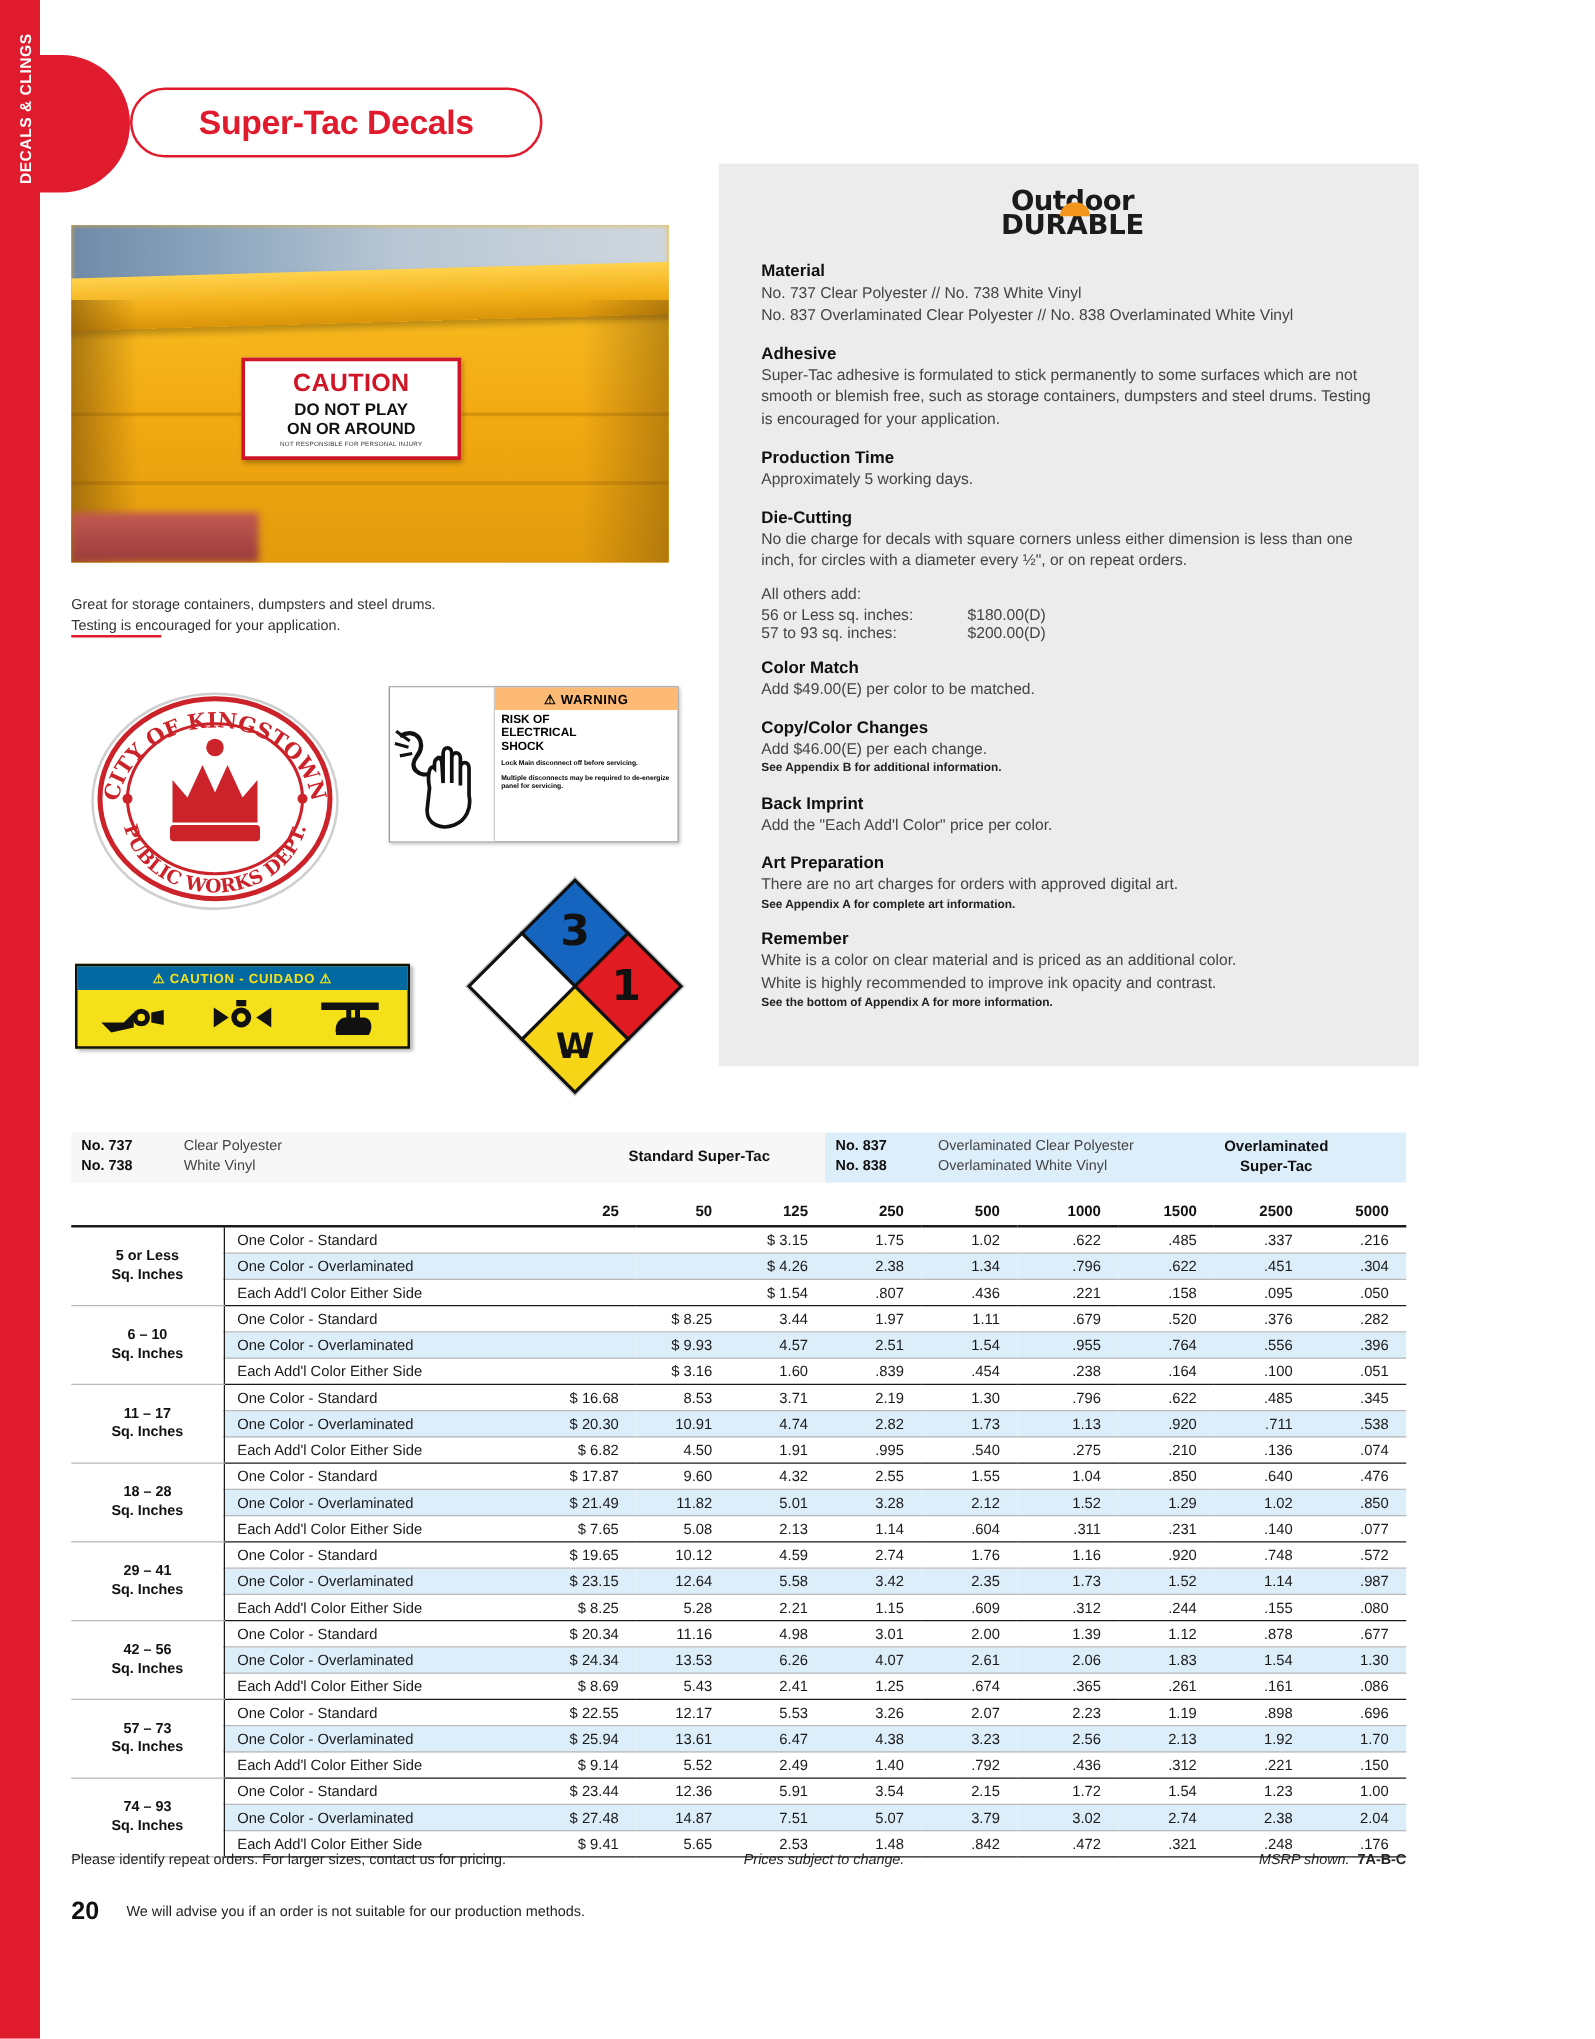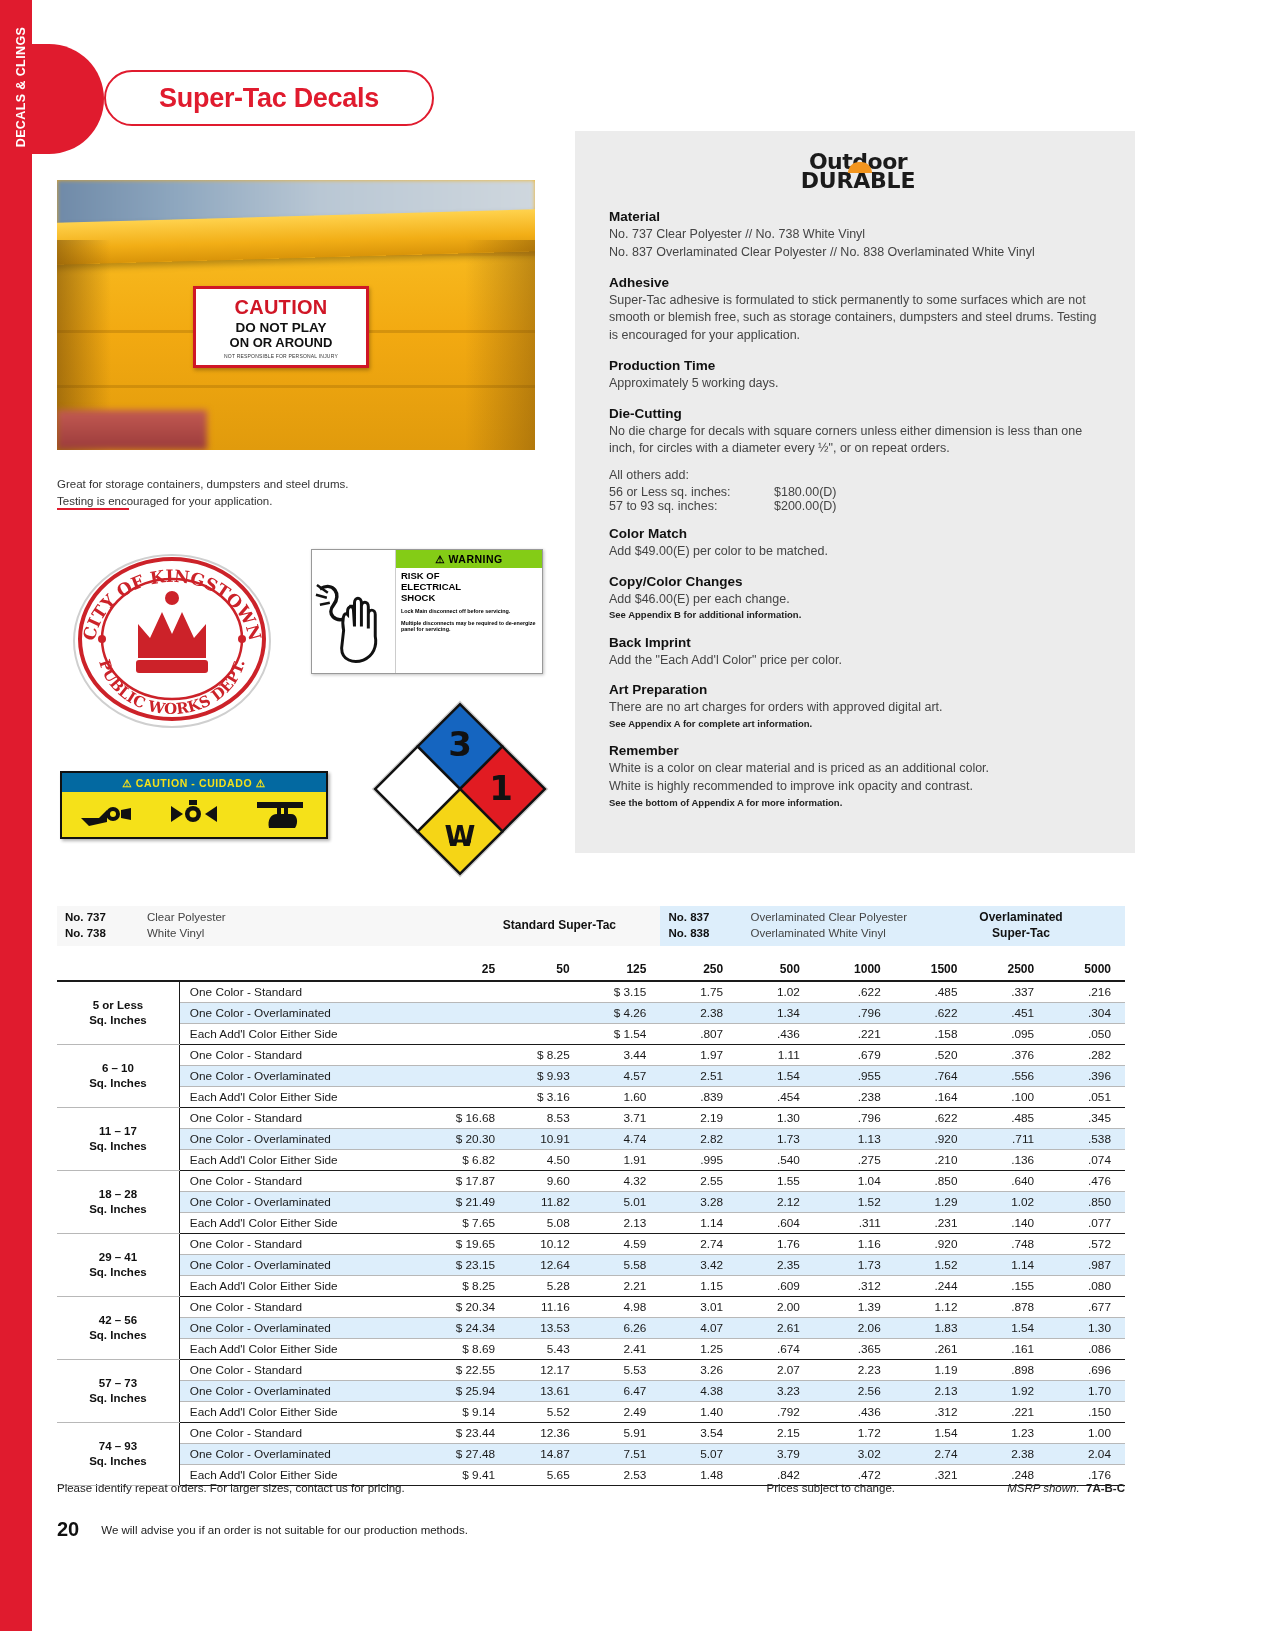--- a/index.html
+++ b/index.html
@@ -131,21 +131,21 @@
     width: 232px; height: 125px;
     background: #ffffff; border: 1px solid #999;
     box-shadow: 1px 1px 3px rgba(0,0,0,.25);
     display: flex; flex-direction: column;
   }
   .warn-top {
     height: 18px; display: flex;
   }
   .warn-top-left { width: 84px; background: #ffffff; border-right: 1px solid #ccc;}
   .warn-top-right {
-    flex: 1; background: #84cc16; color: #000;
+    flex: 1; background: #fdba74; color: #000;
     font-size: 10.5px; font-weight: bold;
     display:flex; align-items:center; justify-content:center; letter-spacing: .5px;
   }
   .warn-main { flex: 1; display: flex; }
   .warn-icon { width: 84px; border-right: 1px solid #ccc; position: relative; background:#fff; }
   .warn-icon svg { width:100%; height:100%; }
   .warn-text { flex: 1; padding: 3px 5px; }
   .warn-text .h { font-size: 9.5px; font-weight: bold; line-height: 1.15; color:#000;}
   .warn-text .b { font-size: 5.4px; font-weight: bold; line-height: 1.25; color:#000; margin-top: 4px; }
   .warn-text .b2 { font-size: 5.4px; font-weight: bold; line-height: 1.25; color:#000; margin-top: 5px; }
@@ -247,21 +247,21 @@
   .col1500{ width: 74px; }
   .col2500{ width: 74px; }
   .col5000{ width: 74px; }
 
   
   .tbl-footer {
     position: absolute; left: 57px; top: 1482px; width: 1068px;
     display: flex; font-size: 11.5px; color: #222;
   }
   .tbl-footer .f1 { flex: 1; }
-  .tbl-footer .f2 { width: 300px; text-align: right; }
+  .tbl-footer .f2 { width: 300px; text-align: left; font-style: italic; }
   .tbl-footer .f3 { width: 230px; text-align: right; font-style: italic; }
   .tbl-footer .f3 b { font-style: normal; }
 
   .page-footer {
     position: absolute; left: 57px; top: 1518px; width: 1068px;
     display: flex; align-items: center; gap: 22px;
   }
   .page-num { font-size: 20px; font-weight: bold; color: #111; }
   .page-note { font-size: 11.5px; color: #222; }
 </style>

